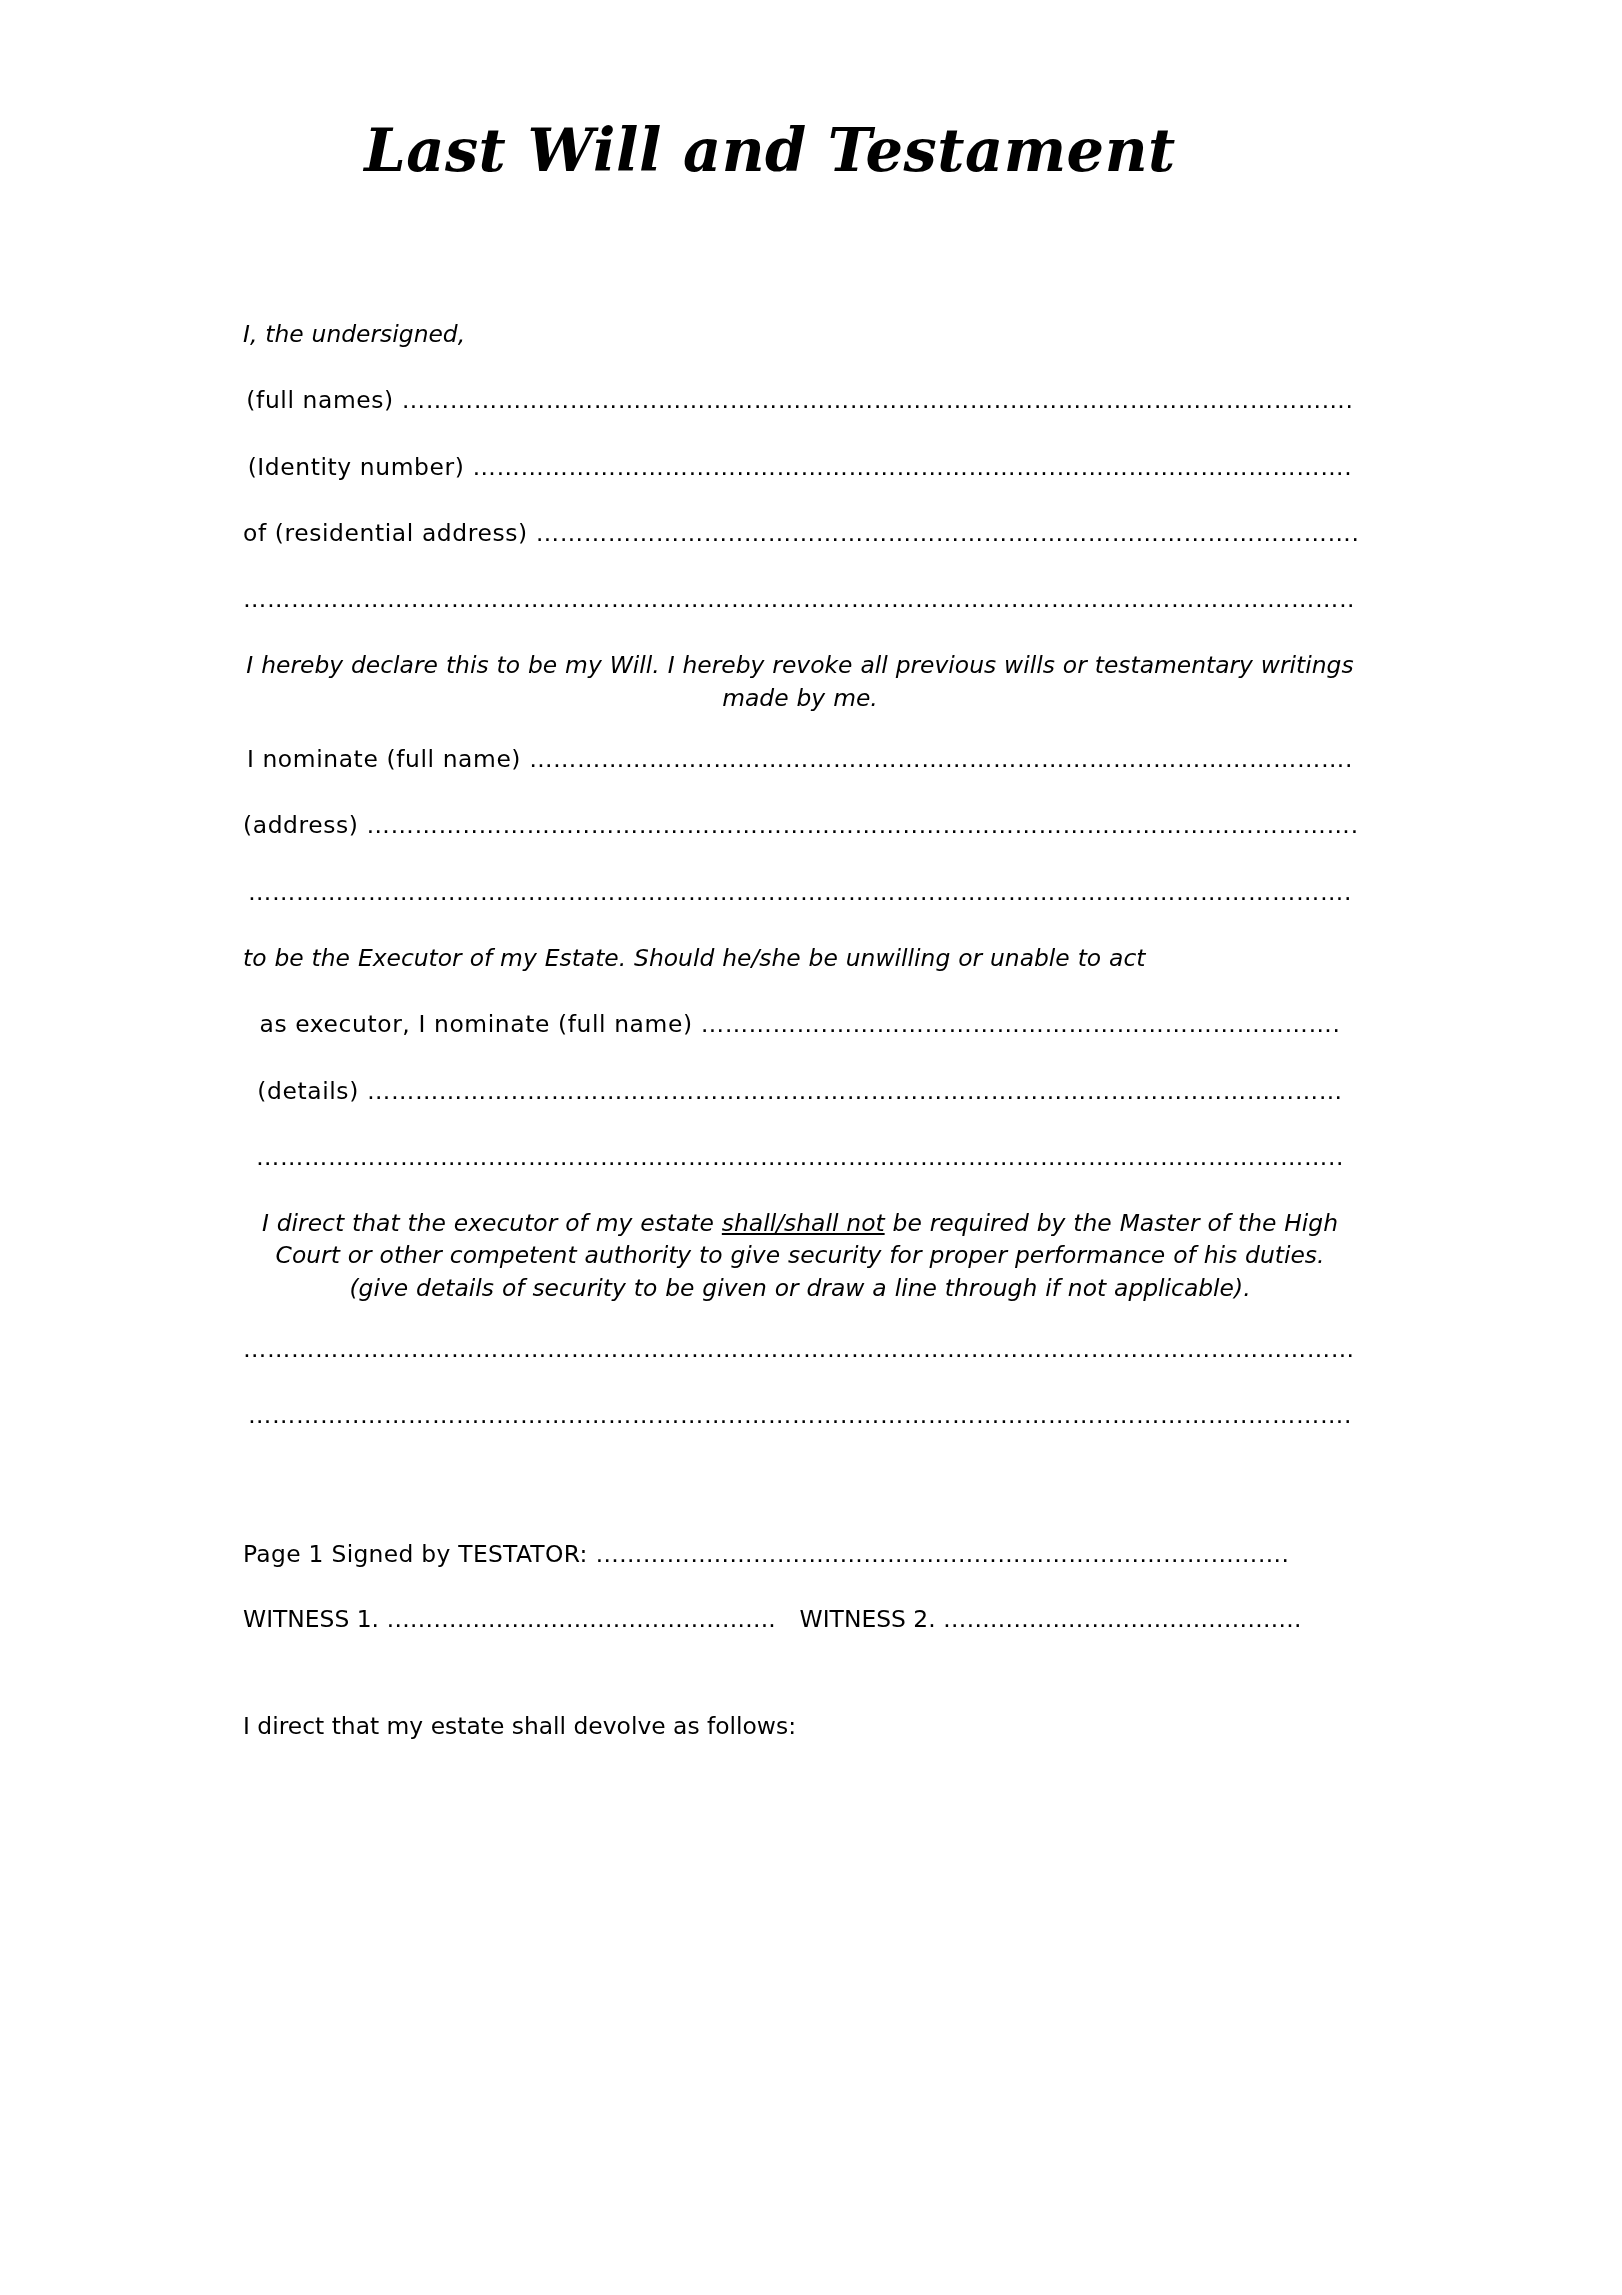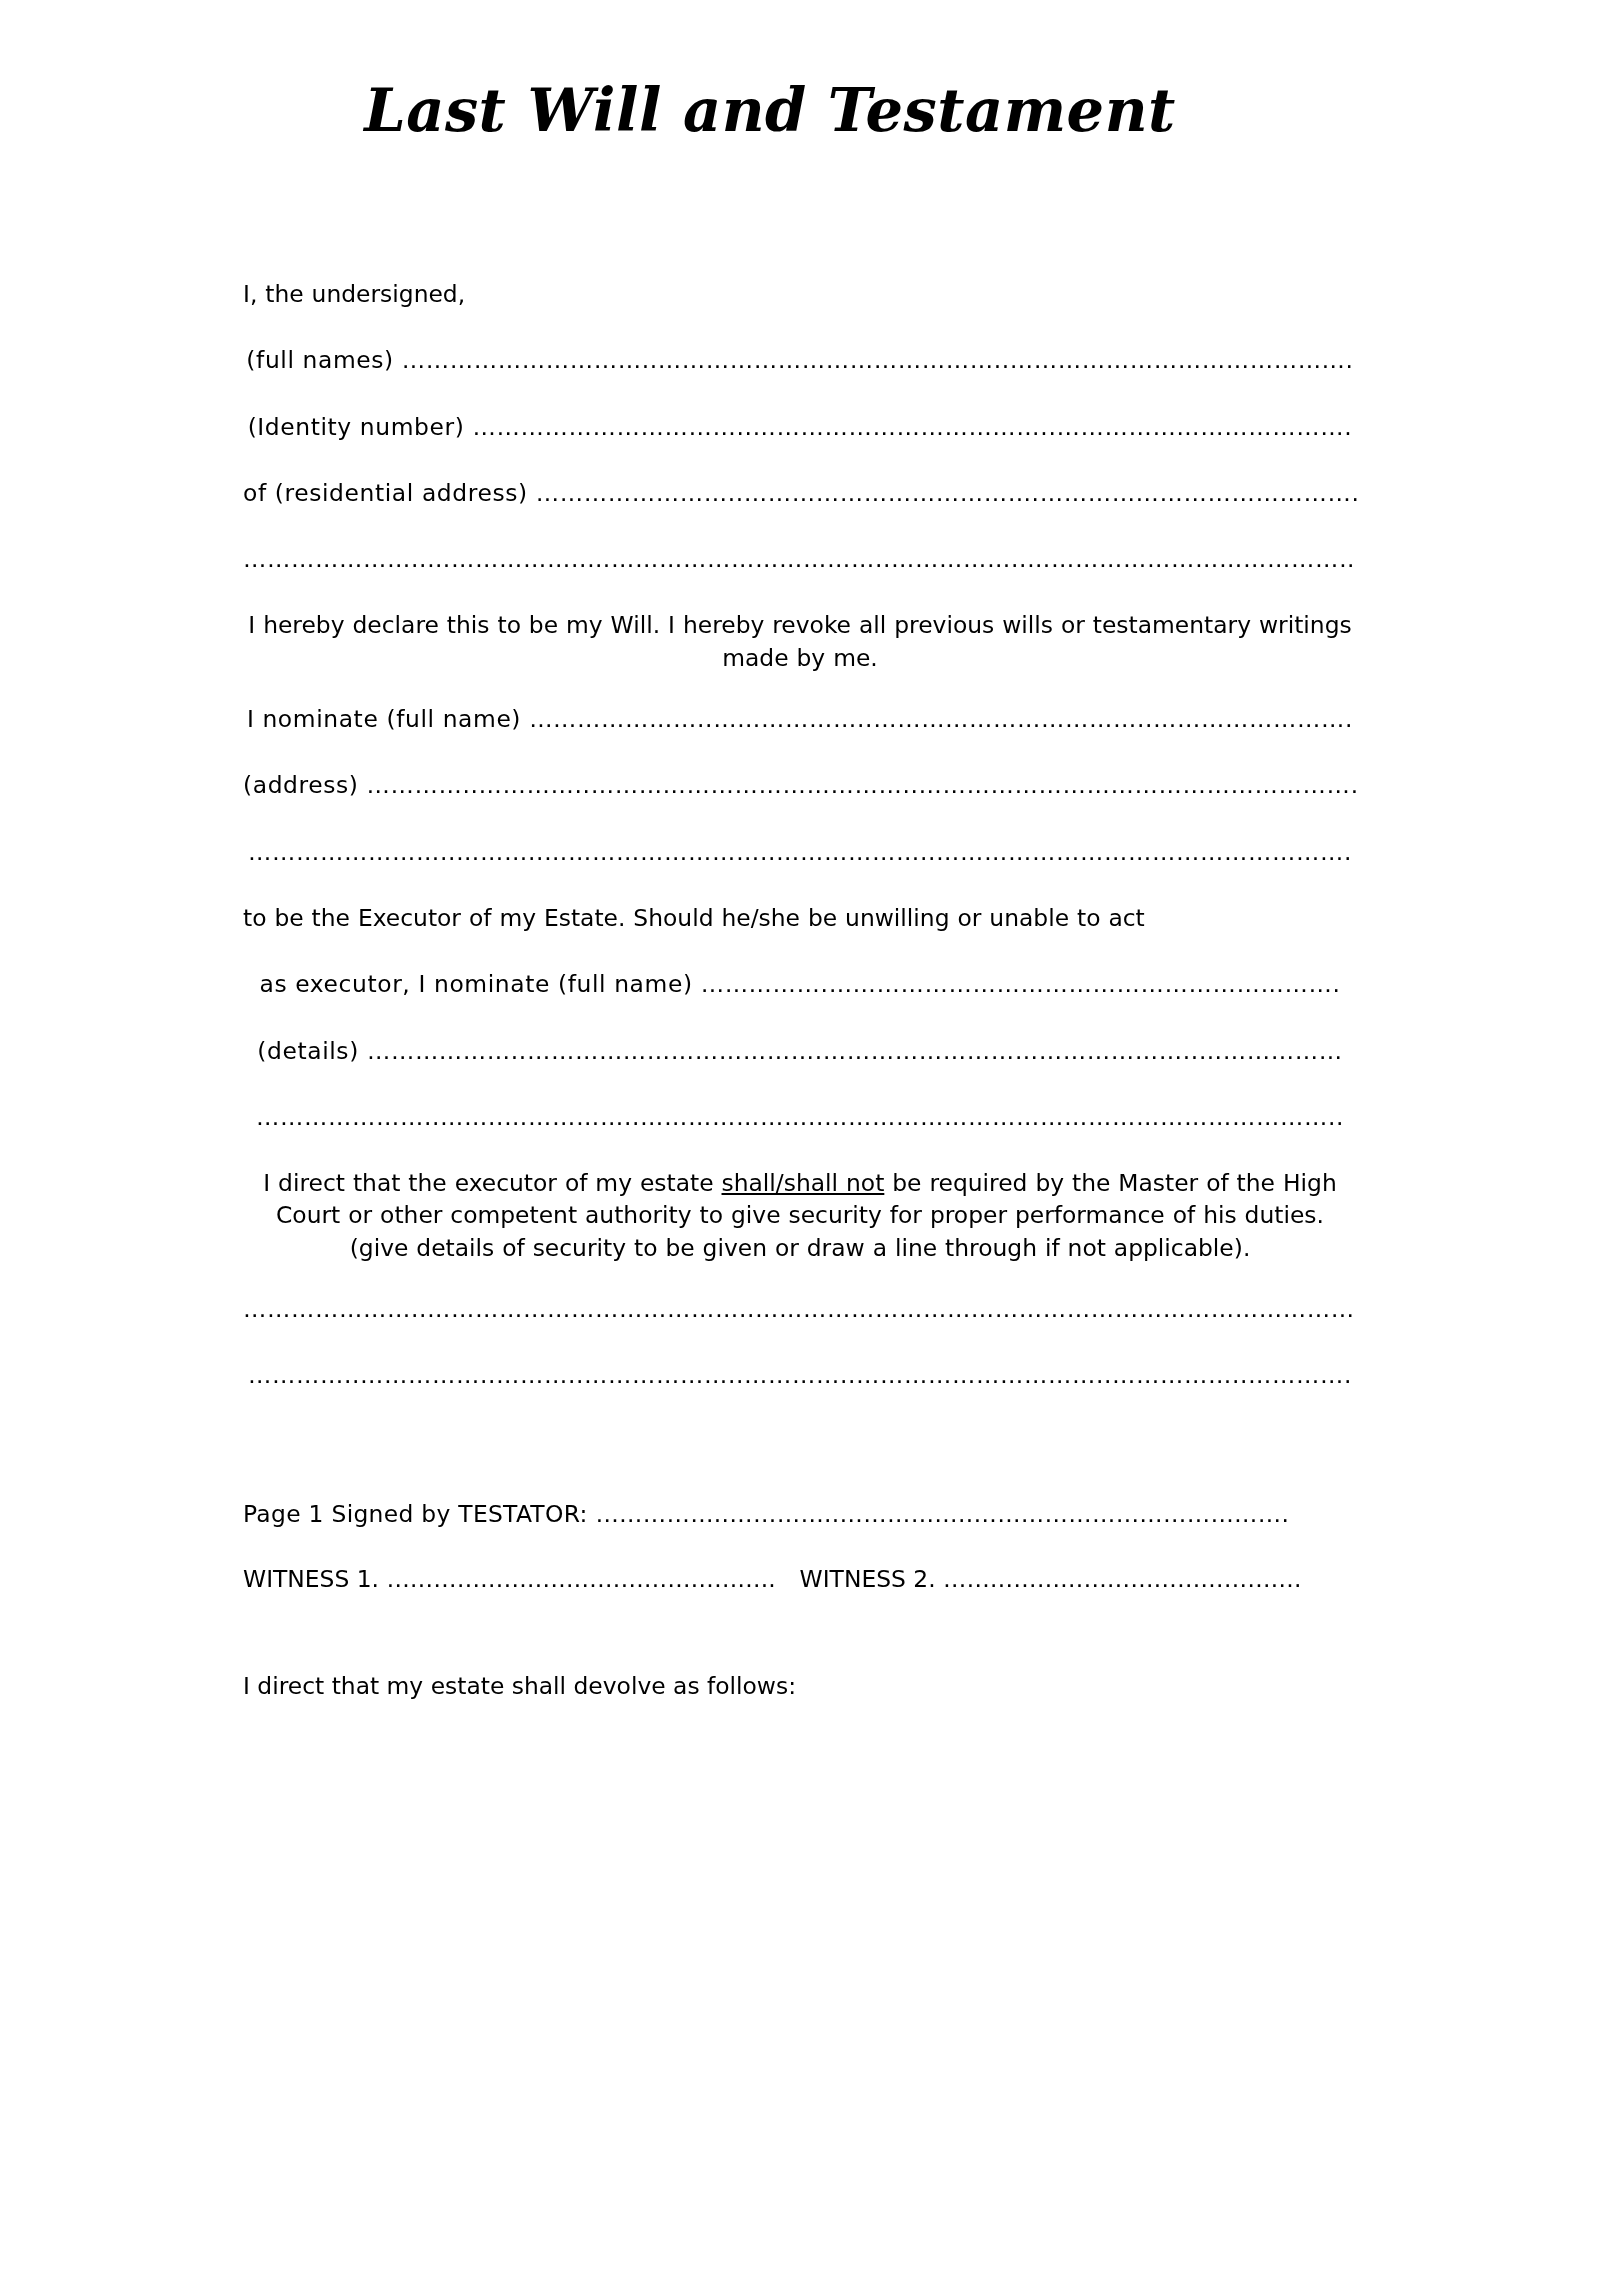--- a/index.html
+++ b/index.html
@@ -23,34 +23,35 @@
     background: #ffffff;
   }
   .doc-title {
     text-align: center;
     font-family: "DejaVu Serif", serif;
     font-style: italic;
     font-weight: 700;
     font-size: 59px;
     letter-spacing: 0.5px;
     margin: 0;
-    padding-top: 76px;
+    padding-top: 116px;
     padding-right: 83px;
   }
   .body-area {
     margin: 0 auto;
     padding-left: 243px;
     padding-right: 266px;
     padding-top: 133px;
   }
   .para {
     font-size: 23.4px;
     line-height: 1.38;
     margin: 0 0 34px 0;
     word-spacing: 0.5px;
+    font-style: italic;
   }
   .para.block {
     margin-bottom: 29px;
     text-align: center;
   }
   .dots-only {
     font-size: 23.4px;
     line-height: 1.38;
     margin: 0 0 34px 0;
     letter-spacing: 0.6px;

